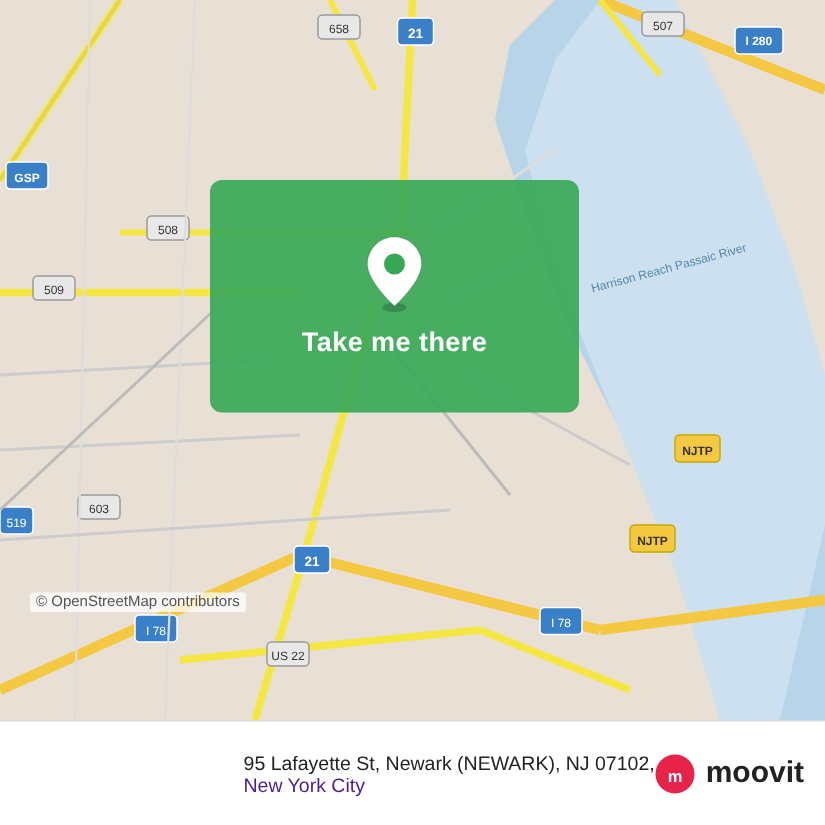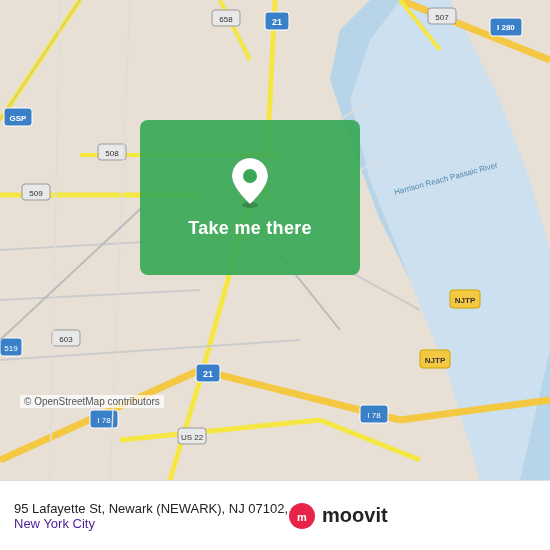--- a/index.html
+++ b/index.html
@@ -25,21 +25,21 @@
       height: 100%;
       position: absolute;
       top: 0; left: 0;
     }
 
     
     #take-me-there-overlay {
       position: absolute;
       top: 120px;
       left: 140px;
-      width: 220px;
+      width: 246px;
       height: 155px;
       background-color: rgba(56, 168, 87, 0.92);
       border-radius: 8px;
       display: flex;
       flex-direction: column;
       align-items: center;
       justify-content: center;
       cursor: pointer;
     }
 
@@ -57,21 +57,21 @@
     }
 
     
     #bottom-bar {
       width: 550px;
       height: 70px;
       background-color: white;
       display: flex;
       align-items: center;
       padding: 0 14px;
-      justify-content: flex-start;
+      justify-content: flex-end;
       border-top: 1px solid #ddd;
     }
 
     #address-section {
       display: flex;
       flex-direction: column;
       justify-content: center;
     }
 
     #address-line {

